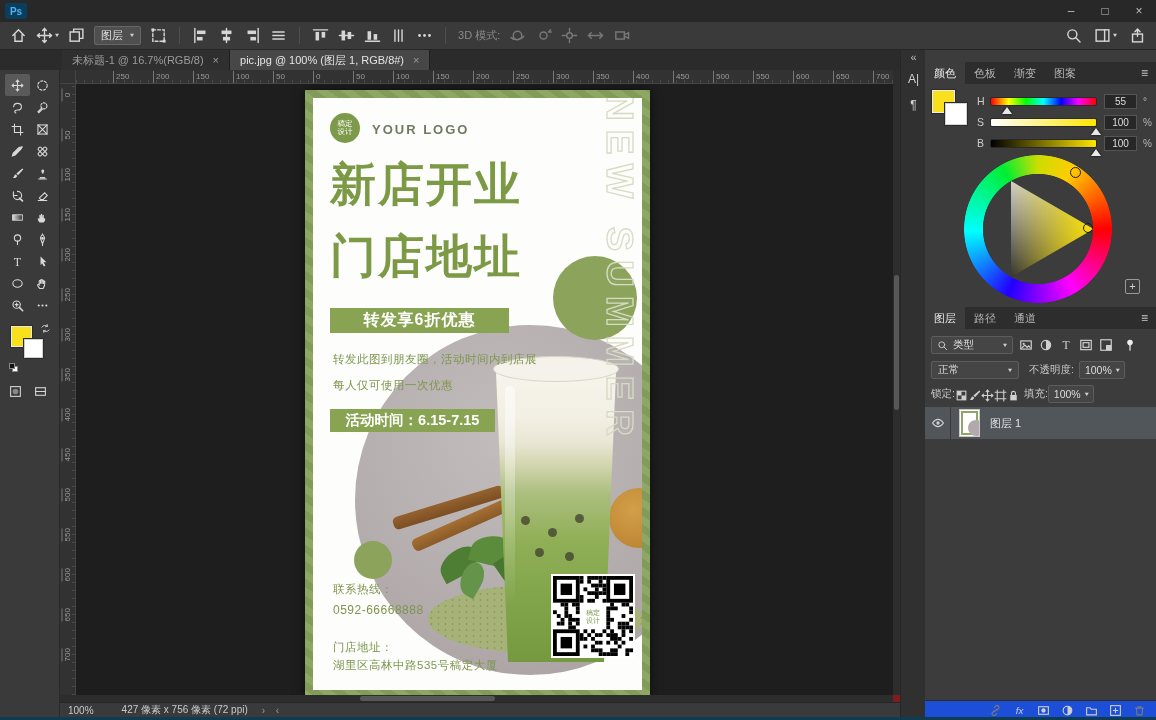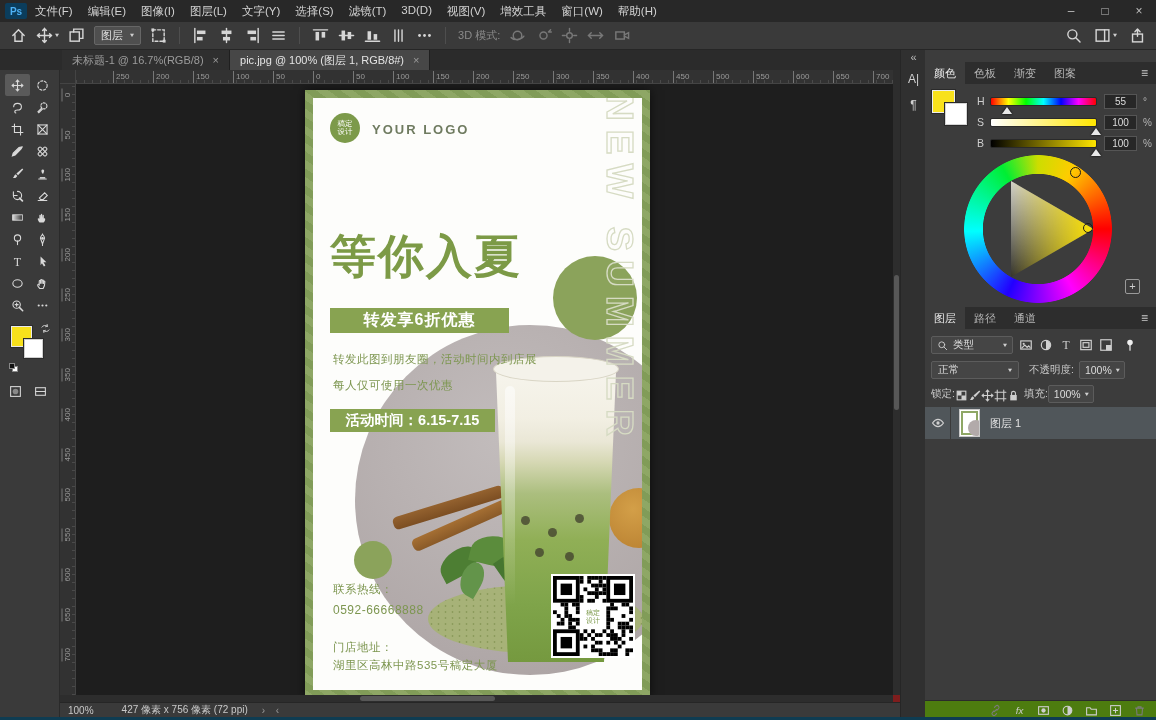--- a/index.html
+++ b/index.html
@@ -160,47 +160,33 @@
   .lockrow { position:absolute; left:0; top:333px; width:231px; height:22px; display:flex; align-items:center; padding:0 6px; }
   .locklabel { color:#c9c9c9; font-size:10.5px; }
   .lic { width:13px; height:13px; color:#cfcfcf; } .lic svg{ width:100%; height:100%; }
   .layerrow { position:absolute; left:0; top:357px; width:231px; height:32px; background:#50565a; display:flex; align-items:center; }
   .eyebox { width:26px; display:flex; justify-content:center; color:#d8d8d8; border-right:1px solid #3a3a3a; height:32px; align-items:center; }
   .eyebox svg { width:14px; height:14px; }
   .lthumb { margin-left:8px; width:21px; height:28px; background:#fff; border:1px solid #c9c9c9; position:relative; overflow:hidden; }
   .lthumb:before { content:""; position:absolute; inset:1px; border:2px solid #8ea765; }
   .lthumb:after { content:""; position:absolute; left:8px; top:10px; width:16px; height:16px; border-radius:50%; background:#b2aaaa; }
   .lname { margin-left:10px; color:#e3e3e3; font-size:11px; }
-  .pfooter { position:absolute; left:0; bottom:0; width:231px; height:17px; background:#4d7c0f; border-top:1px solid #2b2b2b; display:flex; align-items:center; justify-content:flex-end; gap:11px; padding-right:10px; }
+  .pfooter { position:absolute; left:0; bottom:0; width:231px; height:17px; background:#1d4ed8; border-top:1px solid #2b2b2b; display:flex; align-items:center; justify-content:flex-end; gap:11px; padding-right:10px; }
   .pfooter .fic { width:13px; height:13px; }
   .pfooter .dim { color:#7b7b7b; }
 
   .bottomline { left:0; top:717px; width:1156px; height:3px; background:#0e3c52; }
 </style>
 </head>
 <body>
 
 <div id="app">
 
   <div class="titlebar abs">
     <div class="pslogo">Ps</div>
-    <div class="menus" id="menus">
-        <span class="menu-item">文件(F)</span>
-        <span class="menu-item">编辑(E)</span>
-        <span class="menu-item">图像(I)</span>
-        <span class="menu-item">图层(L)</span>
-        <span class="menu-item">文字(Y)</span>
-        <span class="menu-item">选择(S)</span>
-        <span class="menu-item">滤镜(T)</span>
-        <span class="menu-item">3D(D)</span>
-        <span class="menu-item">视图(V)</span>
-        <span class="menu-item">增效工具</span>
-        <span class="menu-item">窗口(W)</span>
-        <span class="menu-item">帮助(H)</span>
-      </div>
     <div class="wincontrols">
       <div class="winbtn">–</div>
       <div class="winbtn">□</div>
       <div class="winbtn">×</div>
     </div>
   </div>
 
   <div class="optionsbar abs">
     <span class="ob-ic">
         <svg viewBox="0 0 12 12" fill="none" stroke="currentColor" stroke-width="1" stroke-linecap="round">
@@ -588,21 +574,22 @@
             <div class="boba" style="left:82px;top:158px"></div>
             <div class="boba" style="left:42px;top:192px"></div>
             <div class="boba" style="left:72px;top:196px"></div>
           </div>
           <div class="side-text">NEW SUMMER</div>
           <div class="logo-badge">
             <span>稿定</span>
               <span>设计</span>
           </div>
           <div class="logo-text">YOUR LOGO</div>
-          <div class="ptitle t2">等你入夏</div>
+          <div class="ptitle t1">新店开业</div>
+          <div class="ptitle t2">门店地址</div>
           <div class="pbanner b1">转发享6折优惠</div>
           <div class="pbody" id="posterBody">
               <div>转发此图到朋友圈，活动时间内到店展</div>
               <div>每人仅可使用一次优惠</div>
             </div>
           <div class="pbanner b2">活动时间：6.15-7.15</div>
           <div class="contact cl1">联系热线：</div>
           <div class="contact cl2">0592-66668888</div>
           <div class="contact cl3">门店地址：</div>
           <div class="contact cl4">湖里区高林中路535号稿定大厦</div>

